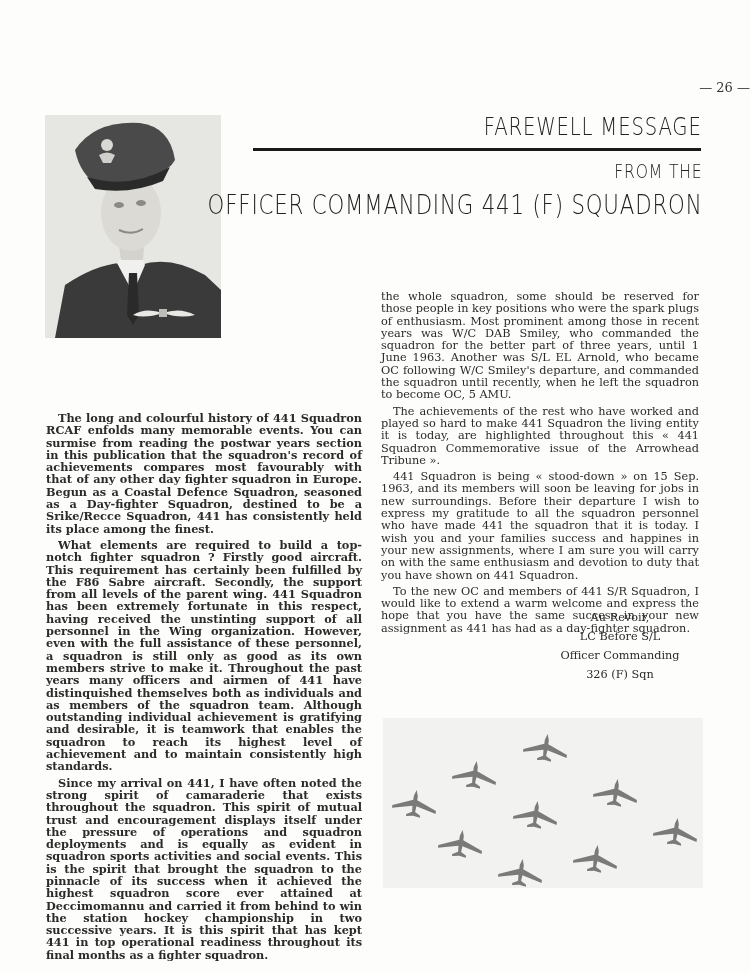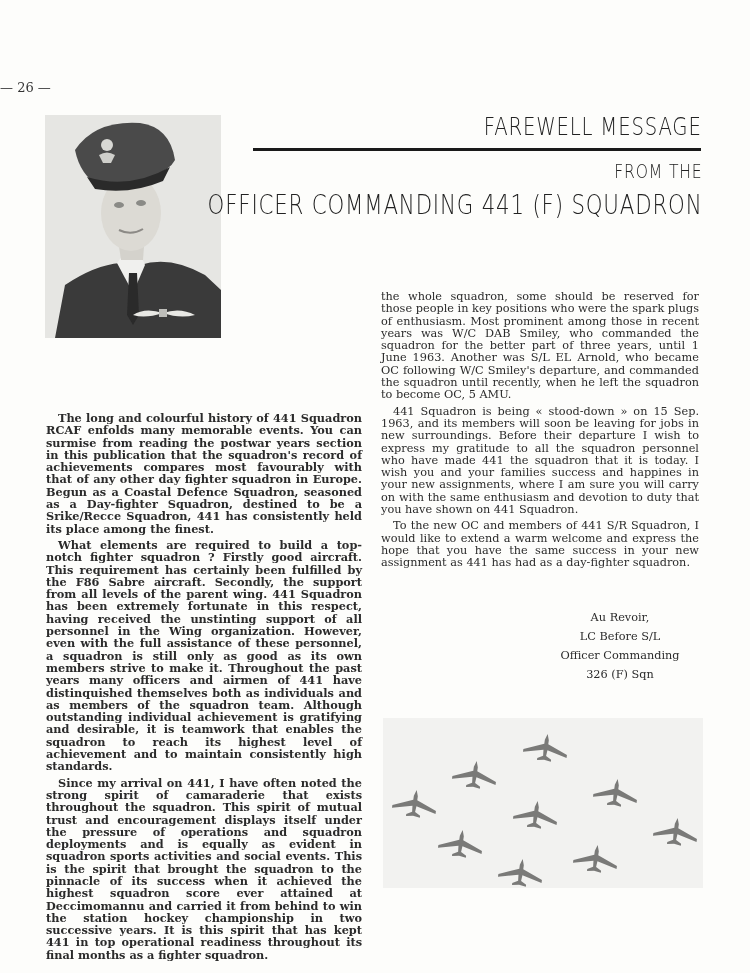--- a/index.html
+++ b/index.html
@@ -4,21 +4,21 @@
   <style>
     html, body { margin: 0; padding: 0; }
     body {
       width: 750px; height: 973px; position: relative; overflow: hidden;
       background: #fdfdfb;
       font-family: "DejaVu Serif", serif;
       color: #2a2a2a;
     }
     .page-number {
       position: absolute; left: 0; width: 750px; top: 80px;
-      text-align: left; font-size: 13px; color: #333;
+      text-align: right; font-size: 13px; color: #333;
       font-family: "DejaVu Serif", serif;
     }
     .heading {
       position: absolute; font-family: "DejaVu Sans", sans-serif;
       font-weight: 300; color: #222; letter-spacing: 1px;
       transform: scaleX(0.82); transform-origin: right center;
       white-space: nowrap;
     }
     .h-farewell { right: 48px; top: 113px; font-size: 24px; }
     .h-from { right: 48px; top: 160px; font-size: 19px; }
@@ -90,20 +90,21 @@
 <div class="heading h-officer">OFFICER COMMANDING 441 (F) SQUADRON</div>
 
 <div class="column col-left">
   <p>The long and colourful history of 441 Squadron RCAF enfolds many memorable events. You can surmise from reading the postwar years section in this publication that the squadron's record of achievements compares most favourably with that of any other day fighter squadron in Europe. Begun as a Coastal Defence Squadron, seasoned as a Day-fighter Squadron, destined to be a Srike/Recce Squadron, 441 has consistently held its place among the finest.</p>
   <p>What elements are required to build a top-notch fighter squadron ? Firstly good aircraft. This requirement has certainly been fulfilled by the F86 Sabre aircraft. Secondly, the support from all levels of the parent wing. 441 Squadron has been extremely fortunate in this respect, having received the unstinting support of all personnel in the Wing organization. However, even with the full assistance of these personnel, a squadron is still only as good as its own members strive to make it. Throughout the past years many officers and airmen of 441 have distinquished themselves both as individuals and as members of the squadron team. Although outstanding individual achievement is gratifying and desirable, it is teamwork that enables the squadron to reach its highest level of achievement and to maintain consistently high standards.</p>
   <p>Since my arrival on 441, I have often noted the strong spirit of camaraderie that exists throughout the squadron. This spirit of mutual trust and encouragement displays itself under the pressure of operations and squadron deployments and is equally as evident in squadron sports activities and social events. This is the spirit that brought the squadron to the pinnacle of its success when it achieved the highest squadron score ever attained at Deccimomannu and carried it from behind to win the station hockey championship in two successive years. It is this spirit that has kept 441 in top operational readiness throughout its final months as a fighter squadron.</p>
 </div>
 
 <div class="column col-right">
   <p class="no-indent">the whole squadron, some should be reserved for those people in key positions who were the spark plugs of enthusiasm. Most prominent among those in recent years was W/C DAB Smiley, who commanded the squadron for the better part of three years, until 1 June 1963. Another was S/L EL Arnold, who became OC following W/C Smiley's departure, and commanded the squadron until recently, when he left the squadron to become OC, 5 AMU.</p>
+  <p>The achievements of the rest who have worked and played so hard to make 441 Squadron the living entity it is today, are highlighted throughout this « 441 Squadron Commemorative issue of the Arrowhead Tribune ».</p>
   <p>441 Squadron is being « stood-down » on 15 Sep. 1963, and its members will soon be leaving for jobs in new surroundings. Before their departure I wish to express my gratitude to all the squadron personnel who have made 441 the squadron that it is today. I wish you and your families success and happines in your new assignments, where I am sure you will carry on with the same enthusiasm and devotion to duty that you have shown on 441 Squadron.</p>
   <p>To the new OC and members of 441 S/R Squadron, I would like to extend a warm welcome and express the hope that you have the same success in your new assignment as 441 has had as a day-fighter squadron.</p>
 </div>
 
 <div class="signature">
   <div>Au Revoir,</div>
   <div>LC Before S/L</div>
   <div>Officer Commanding</div>
   <div>326 (F) Sqn</div>
 </div>

